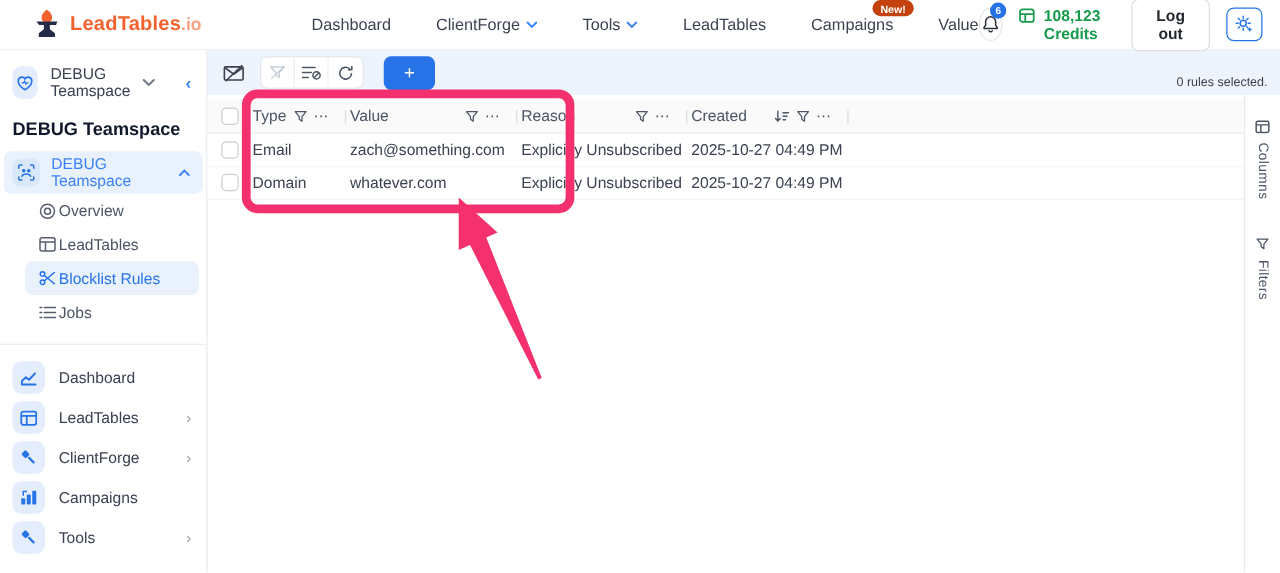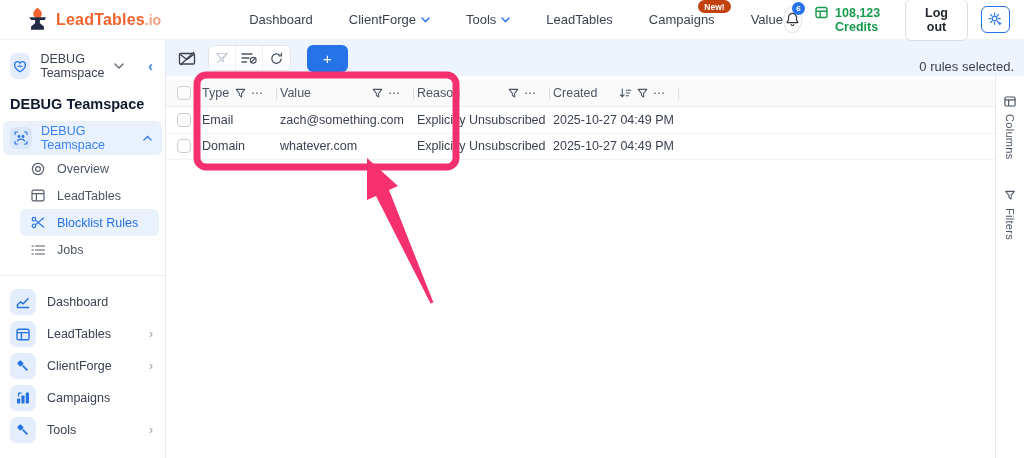--- a/index.html
+++ b/index.html
@@ -29,40 +29,40 @@
   .ts-selector { display:flex; align-items:center; gap:10px; padding:4px 12px 6px 10px; cursor:pointer; }
   .ts-icon { width:26px; height:26px; background:#e3edfc; border-radius:7px; display:grid; place-items:center; color:#2673e8; }
   .ts-label { font-size:12.5px; color:#3a4150; flex:1; }
   .ts-chevron { color:#6b7280; display:flex; margin-right:14px; }
   .collapse-chevron { color:#3b82f6; font-size:14px; font-weight:bold; cursor:pointer; }
   .sb-heading { font-size:14.5px; font-weight:bold; color:#10182b; padding:10px 10px 9px; }
   .ws-parent { display:flex; align-items:center; gap:9px; background:#e9f1fd; margin:0 3px; border-radius:6px; padding:3px 10px 3px 7px; cursor:pointer; }
   .ws-parent-icon { width:22px; height:22px; background:#d9e7fb; border-radius:6px; display:grid; place-items:center; color:#2673e8; }
   .ws-parent-label { flex:1; font-size:12.5px; color:#3b82f6; }
   .ws-parent-chevron { color:#3b82f6; display:flex; }
-  .ws-sub { display:flex; align-items:center; gap:12px; padding:6.5px 8px 6.5px 31px; font-size:12.5px; color:#4b5563; cursor:pointer; }
+  .ws-sub { display:flex; align-items:center; gap:2px; padding:6.5px 8px 6.5px 31px; font-size:12.5px; color:#4b5563; cursor:pointer; }
   .ws-sub .sub-ico { color:#565e6b; display:flex; }
   .ws-sub.active { background:#e9f1fd; border-radius:6px; margin:0 6px 0 20px; padding-left:11px; color:#2673e8; }
   .ws-sub.active .sub-ico { color:#2673e8; }
   .sb-divider { border-top:1px solid #ececf1; margin:12px 0 10px; }
   .g-item { display:flex; align-items:center; gap:11px; padding:3px 12px 3px 10px; min-height:31px; cursor:pointer; }
   .g-icon { width:26px; height:26px; border-radius:7px; background:#e3edfc; color:#2673e8; display:grid; place-items:center; }
   .g-label { flex:1; font-size:12.5px; color:#3a4150; }
   .g-chevron { color:#9aa1ac; font-size:12px; }
 
   
   .main { flex:1; display:flex; flex-direction:column; min-width:0; }
   .toolbar { height:36px; background:#eef4fd; display:flex; align-items:center; padding:0 10px 0 9px; gap:9px; }
   .tb-mail { width:24px; height:24px; display:grid; place-items:center; color:#3a4150; cursor:pointer; }
   .tb-group { display:flex; background:#fff; border:1px solid #e2e6ec; border-radius:6px; overflow:hidden; }
   .tb-btn { width:27px; height:24px; display:grid; place-items:center; color:#4b5563; border-right:1px solid #eef0f4; cursor:pointer; background:#fff; }
   .tb-btn:last-child { border-right:none; }
   .tb-btn.disabled { color:#c8d0da; }
   .tb-add { width:41px; height:27px; background:#2673e8; color:#fff; border:none; border-radius:6px; font-size:15px; margin-left:7px; cursor:pointer; display:grid; place-items:center; font-family:inherit; }
-  .tb-status { margin-left:auto; font-size:13px; color:#3a4150;margin-top:16px; }
+  .tb-status { margin-left:auto; font-size:10px; color:#3a4150;margin-top:16px; }
 
   .content { flex:1; display:flex; min-width:0; }
   .tablewrap { flex:1; min-width:0; padding-top:4px; }
   .thead { display:flex; align-items:center; height:27px; background:#fafafb; border-bottom:1px solid #ececf0; font-size:12.5px; color:#4b5563; }
   .trow { display:flex; align-items:center; height:26.5px; border-bottom:1px solid #f1f2f5; font-size:12.5px; color:#3a4150; background:#fff; }
   .c-check { width:36px; display:flex; justify-content:center; flex-shrink:0; }
   .checkbox { width:14px; height:14px; border:1.5px solid #c9ced6; border-radius:4px; background:#fff; cursor:pointer; }
   .c-type { width:78px; } .c-value { width:137px; } .c-reason { width:136px; } .c-created { width:129px; }
   .hcell { display:flex; align-items:center; padding-right:2px; }
   .hicons { margin-left:auto; display:flex; align-items:center; gap:5px; color:#4b5563; }

